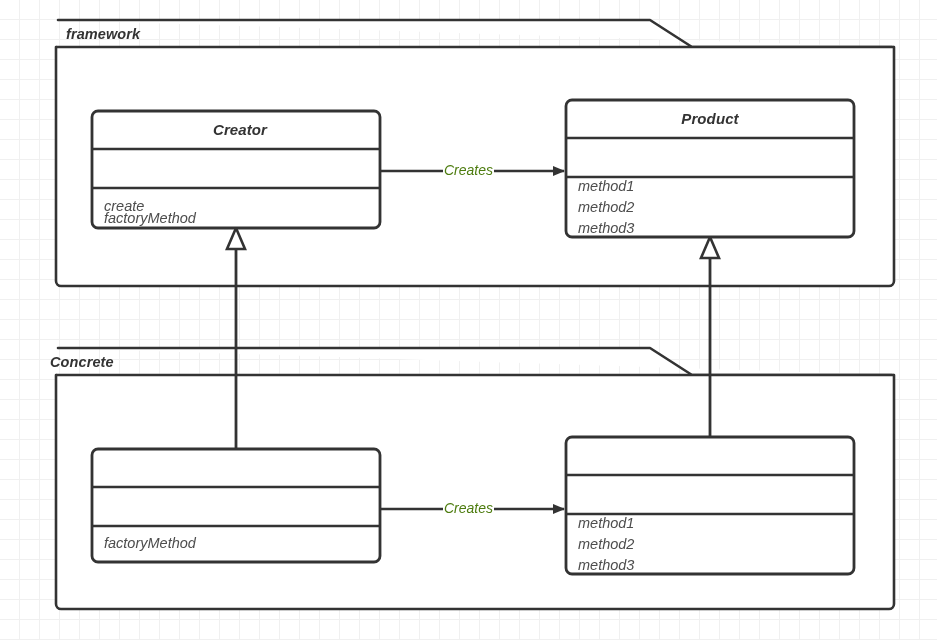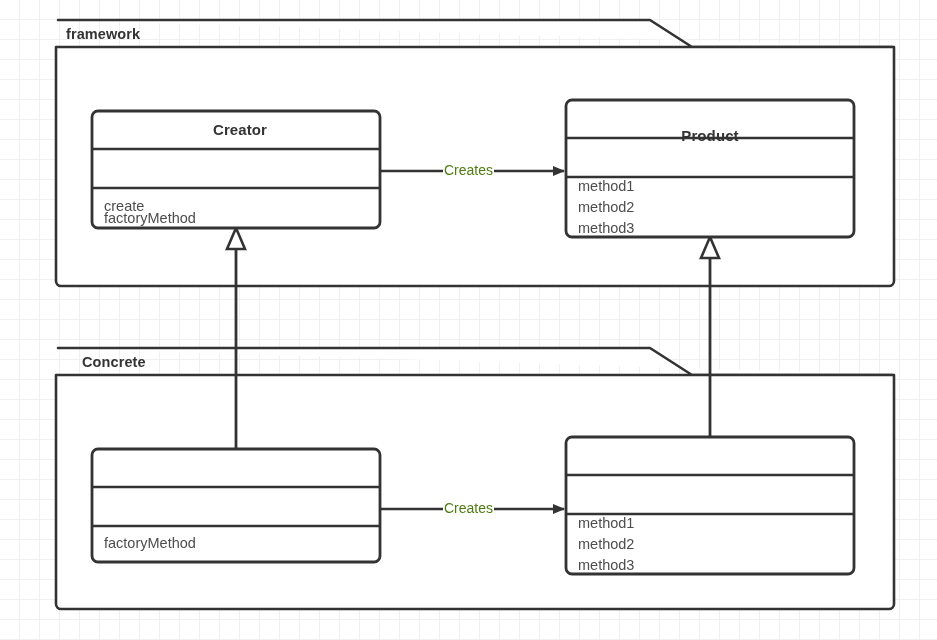--- a/index.html
+++ b/index.html
@@ -14,20 +14,21 @@
   #canvas {
     position: relative;
     width: 937px;
     height: 640px;
     background-color: #ffffff;
     background-image:
       linear-gradient(to right, #f0f0f0 1px, transparent 1px),
       linear-gradient(to bottom, #f0f0f0 1px, transparent 1px);
     background-size: 20px 20px;
     background-position: -1px -1px;
+    font-style: italic;
   }
   #vector-layer {
     position: absolute;
     left: 0; top: 0;
     width: 937px; height: 640px;
     pointer-events: none;
   }
   .node-text {
     position: absolute;
     pointer-events: none;
@@ -122,27 +123,27 @@
       <line x1="380" y1="171" x2="564" y2="171" stroke="#333333" stroke-width="2.6" marker-end="url(#arrow-filled)"></line>
     </g>
 
     <g>
       <line x1="380" y1="509" x2="564" y2="509" stroke="#333333" stroke-width="2.6" marker-end="url(#arrow-filled)"></line>
     </g>
   </svg>
 
   <div class="node-text pkg-label" style="left:66px; top:26px;">framework</div>
 
-  <div class="node-text pkg-label" style="left:82px; top:354px;">Concrete</div>
+  <div class="node-text pkg-label" style="left:50px; top:354px;">Concrete</div>
 
   <div class="node-text cls-title" style="left:96px; top:121px; width:288px;">Creator</div>
   <div class="node-text cls-member" style="left:104px; top:198px;">create</div>
   <div class="node-text cls-member" style="left:104px; top:210px;">factoryMethod</div>
 
-  <div class="node-text cls-title" style="left:566px; top:110px; width:288px;margin-top:17px;">Product</div>
+  <div class="node-text cls-title" style="left:566px; top:110px; width:288px;">Product</div>
   <div class="node-text cls-member" style="left:578px; top:178px;">method1</div>
   <div class="node-text cls-member" style="left:578px; top:199px;">method2</div>
   <div class="node-text cls-member" style="left:578px; top:220px;">method3</div>
 
   <div class="node-text cls-member" style="left:104px; top:535px;">factoryMethod</div>
 
   <div class="node-text cls-member" style="left:578px; top:515px;">method1</div>
   <div class="node-text cls-member" style="left:578px; top:536px;">method2</div>
   <div class="node-text cls-member" style="left:578px; top:557px;">method3</div>
 

